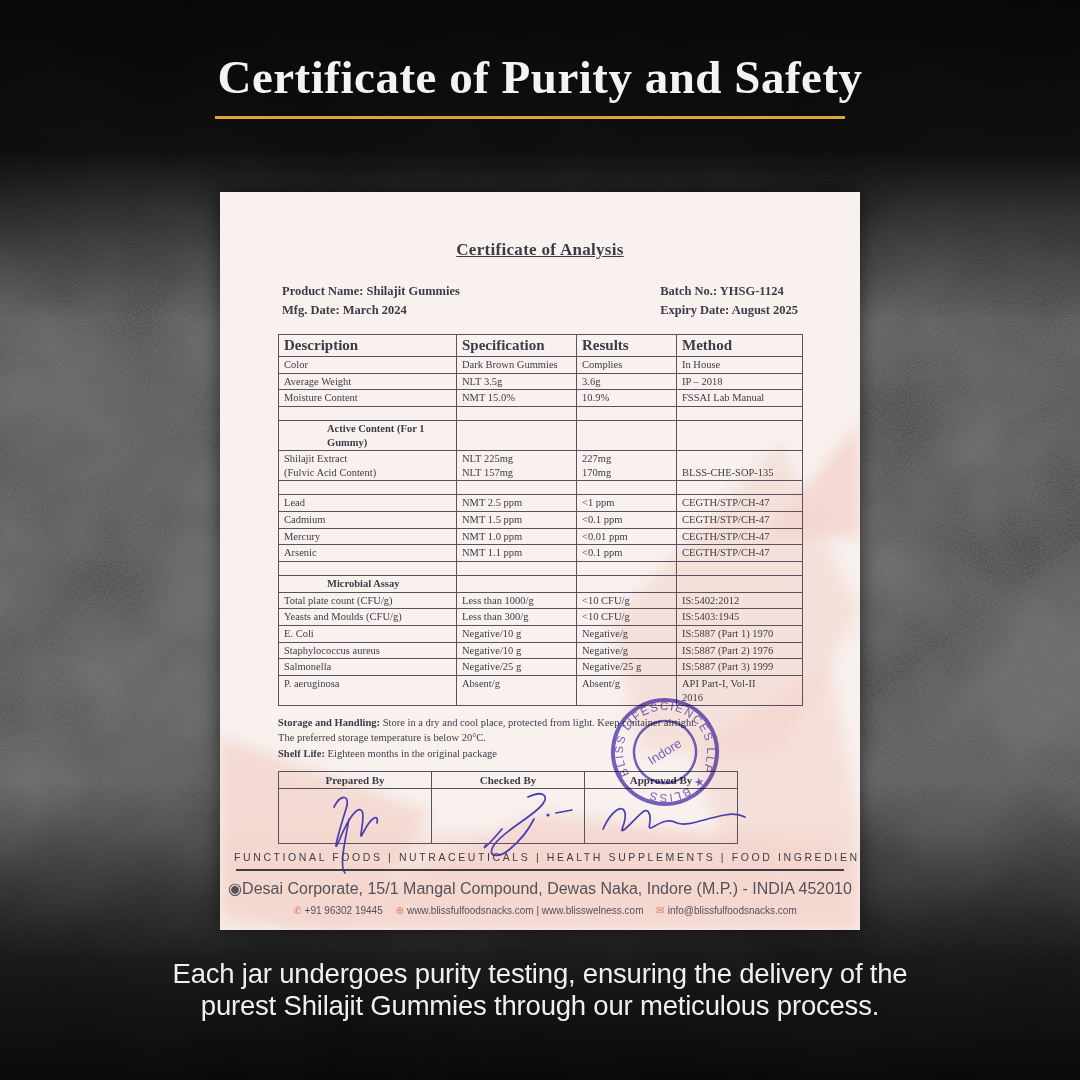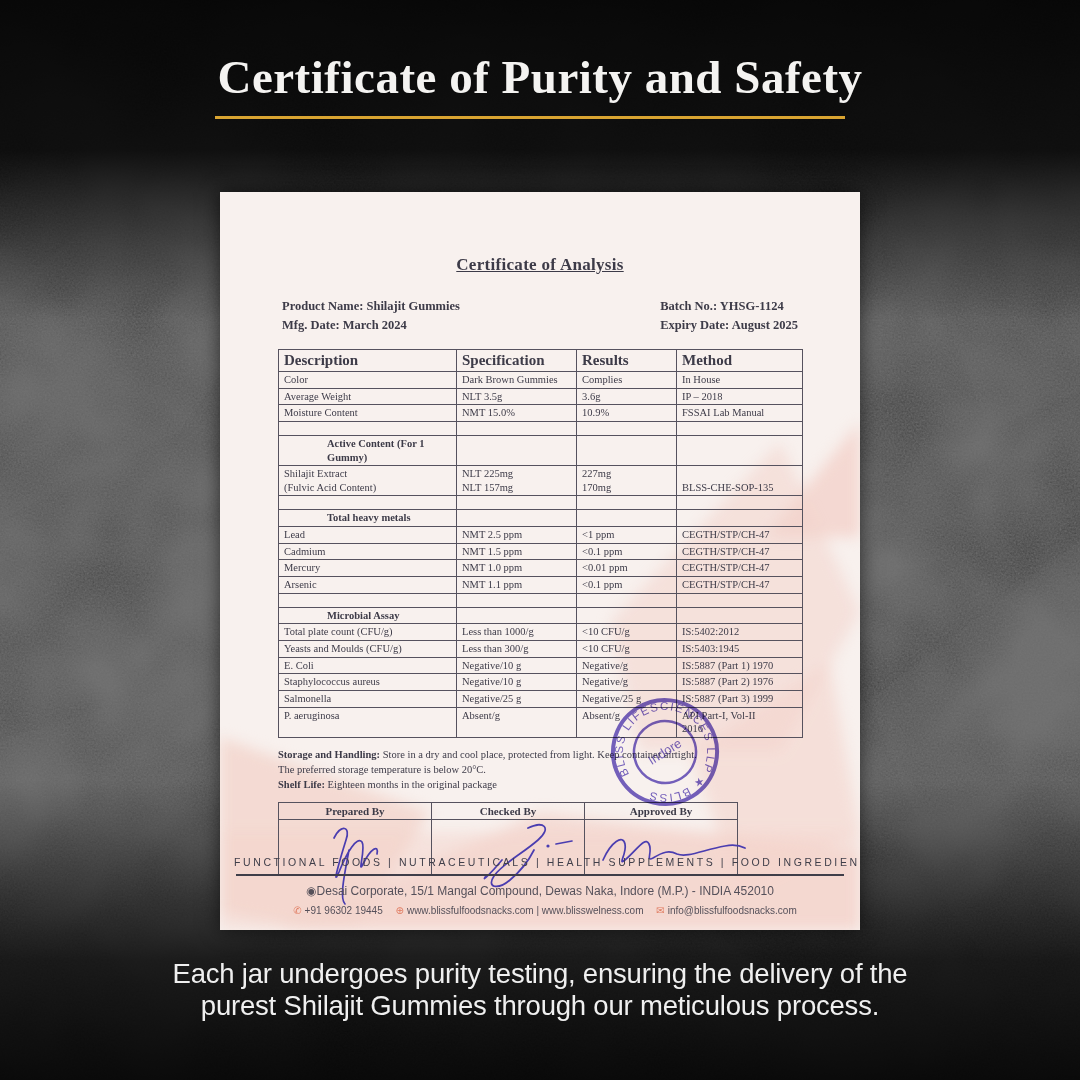--- a/index.html
+++ b/index.html
@@ -19,21 +19,21 @@
   .page-title{position:absolute;top:50px;left:0;width:100%;text-align:center;z-index:2;
     font-family:Liberation Serif, serif;font-weight:bold;font-size:47px;
     color:#F4F3F1;letter-spacing:.5px;}
   .title-rule{position:absolute;top:116px;left:215px;width:630px;height:3px;background:var(--gold);z-index:2;}
   
   .paper{position:absolute;left:220px;top:192px;width:640px;height:738px;background:var(--paper);
     z-index:2;overflow:hidden;box-shadow:0 0 18px rgba(0,0,0,.6);}
   .paper-marks{position:absolute;inset:0;filter:blur(7px);}
   .paper-content{position:relative;z-index:2;color:var(--cert-text);
     font-family:"Liberation Serif","DejaVu Serif",serif;filter:blur(.3px);}
-  .coa-title{margin:63px auto 0;text-align:center;font-size:17px;font-weight:bold;
+  .coa-title{margin:48px auto 0;text-align:center;font-size:17px;font-weight:bold;
     text-decoration:underline;letter-spacing:.3px;}
   .coa-meta{display:flex;justify-content:space-between;margin:22px 62px 0 62px;
     font-size:12.5px;font-weight:bold;line-height:1.5;}
   .coa-meta .right{text-align:left;}
   table.coa{border-collapse:collapse;margin:14px 58px 0 58px;width:524px;table-layout:fixed;}
   table.coa col.c1{width:178px} table.coa col.c2{width:120px}
   table.coa col.c3{width:100px} table.coa col.c4{width:126px}
   table.coa th,table.coa td{border:1px solid var(--line);padding:1px 5px;font-size:10.5px;
     vertical-align:top;white-space:pre-line;line-height:1.3;}
   table.coa th{text-align:left;font-size:15px;}
@@ -46,21 +46,21 @@
   .sig-table tr.hdr td{font-weight:bold;padding:2px 4px;}
   .sig-table tr.sigs td{height:52px;position:relative;}
   .sig-svg{position:absolute;left:0;top:0;overflow:visible;}
   .stamp{position:absolute;left:385px;top:500px;z-index:3;opacity:.85;mix-blend-mode:multiply;}
   
   .paper-footer{position:absolute;left:0;bottom:0;width:100%;z-index:2;
     font-family:"Liberation Sans",sans-serif;filter:blur(.25px);}
   .cat-line{text-align:center;font-size:10.5px;letter-spacing:2.6px;color:#3F3E49;
     white-space:nowrap;margin:0 14px 6px 14px;}
   .foot-rule{height:2px;background:#3F3E49;margin:0 16px;}
-  .addr-line{text-align:center;font-size:12px;color:#55505A;margin-top:8px;}
+  .addr-line{text-align:center;font-size:16px;color:#55505A;margin-top:8px;}
   .contact-line{text-align:center;font-size:10px;color:#55505A;margin:7px 0 14px 0;}
   .contact-line .ic{color:var(--orange);font-family:"DejaVu Sans",sans-serif;font-size:10px;margin:0 3px 0 10px;}
   
   .caption{position:absolute;top:958px;left:0;width:100%;text-align:center;z-index:2;
     color:#EFEFEF;font-size:27.5px;line-height:1.16;letter-spacing:-.2px;font-weight:400;}
 </style>
 </head>
 <body>
 
 <div class="stage">
@@ -169,26 +169,20 @@
 (Fulvic Acid Content)</td>
               <td>NLT 225mg
 NLT 157mg</td>
               <td>227mg
 170mg</td>
               <td>
 BLSS-CHE-SOP-135</td>
             </tr>
             <tr class="spacer">
               <td></td>
-              <td></td>
-              <td></td>
-              <td></td>
-            </tr>
-            <tr class="section">
-              <td>Total heavy metals</td>
               <td></td>
               <td></td>
               <td></td>
             </tr>
             <tr>
               <td>Lead</td>
               <td>NMT 2.5 ppm</td>
               <td>&lt;1 ppm</td>
               <td>CEGTH/STP/CH-47</td>
             </tr>

